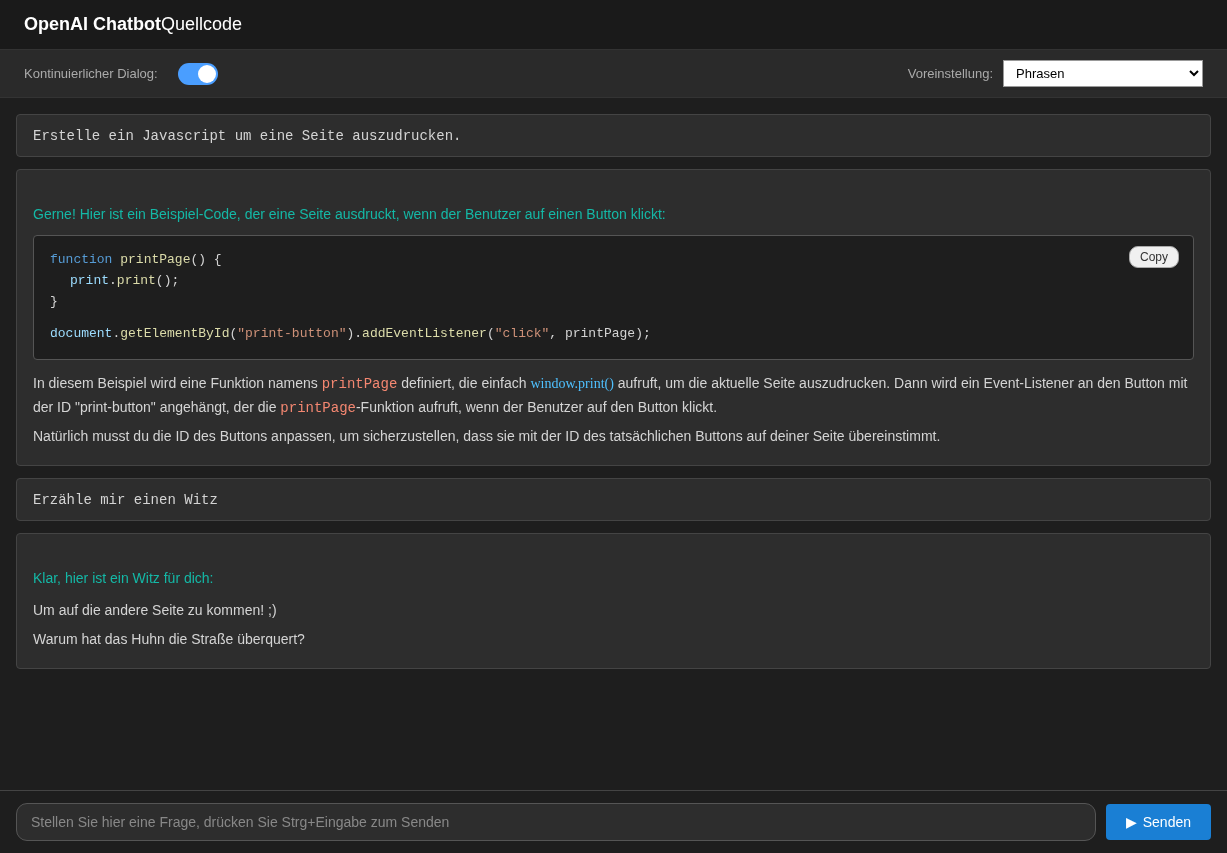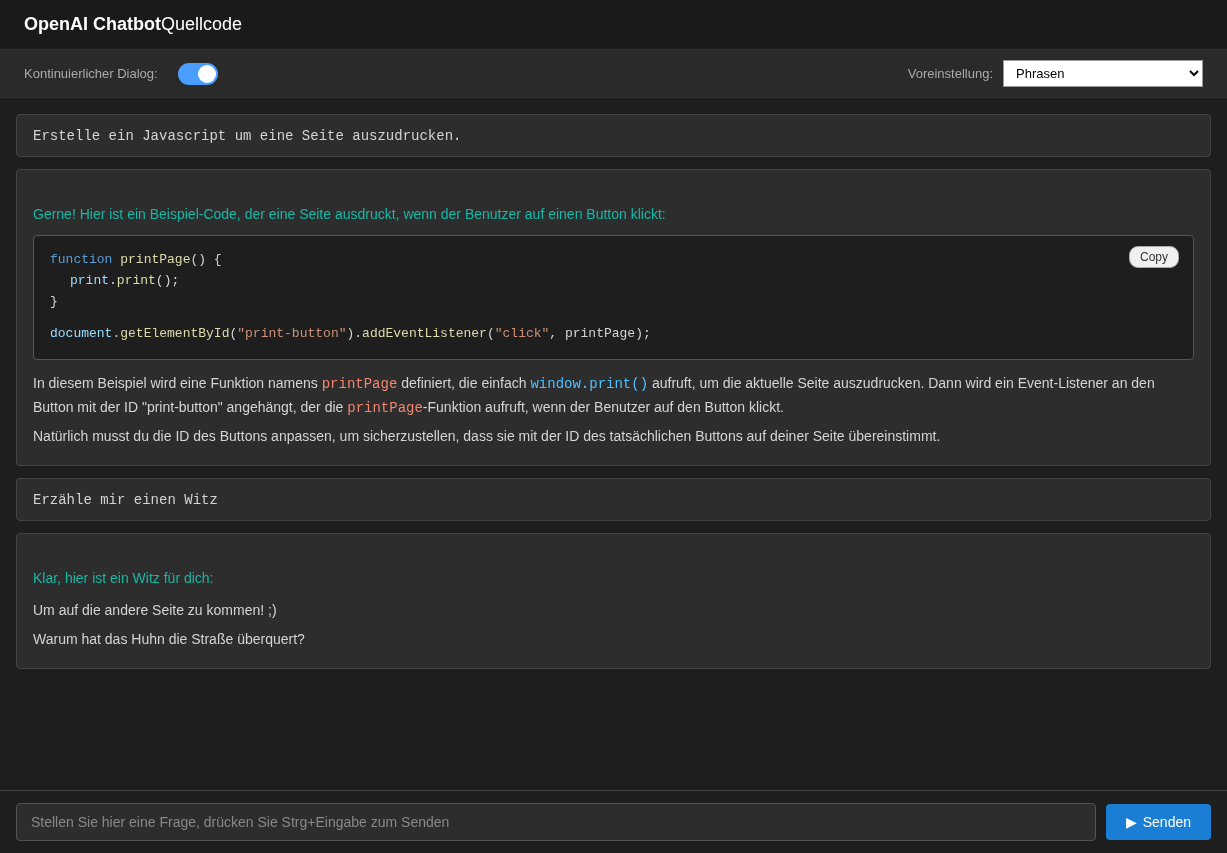--- a/index.html
+++ b/index.html
@@ -158,21 +158,21 @@
     .kw { color: #569cd6; } 
     .fn { color: #dcdcaa; } 
     .punc { color: #d4d4d4; }
     .obj { color: #9cdcfe; } 
     .method { color: #dcdcaa; text-align: center; } 
     .str { color: #ce9178; } 
     .plain { color: #d4d4d4; } 
 
     
     .inline-code-pink { color: #f48771; font-family: 'Courier New', monospace; }
-    .inline-code-blue { color: #4fc1ff; font-family: Liberation Mono, monospace; }
+    .inline-code-blue { color: #4fc1ff; font-family: Liberation Serif, serif; }
 
     .assistant-body {
       color: #d4d4d4;
       line-height: 1.6;
     }
     .assistant-body p {
       margin-bottom: 6px;
     }
 
     
@@ -185,21 +185,21 @@
       gap: 10px;
       flex-shrink: 0;
     }
     .chat-input {
       flex: 1;
       background: #2d2d2d;
       border: 1px solid #555;
       color: #d4d4d4;
       padding: 10px 14px;
       font-size: 14px;
-      border-radius: 4px;
+      border-radius: 11px;
       outline: none;
     }
     .chat-input::placeholder {
       color: #888;
     }
     .send-button {
       background: #1a7fd4;
       color: white;
       border: none;
       padding: 10px 20px;

